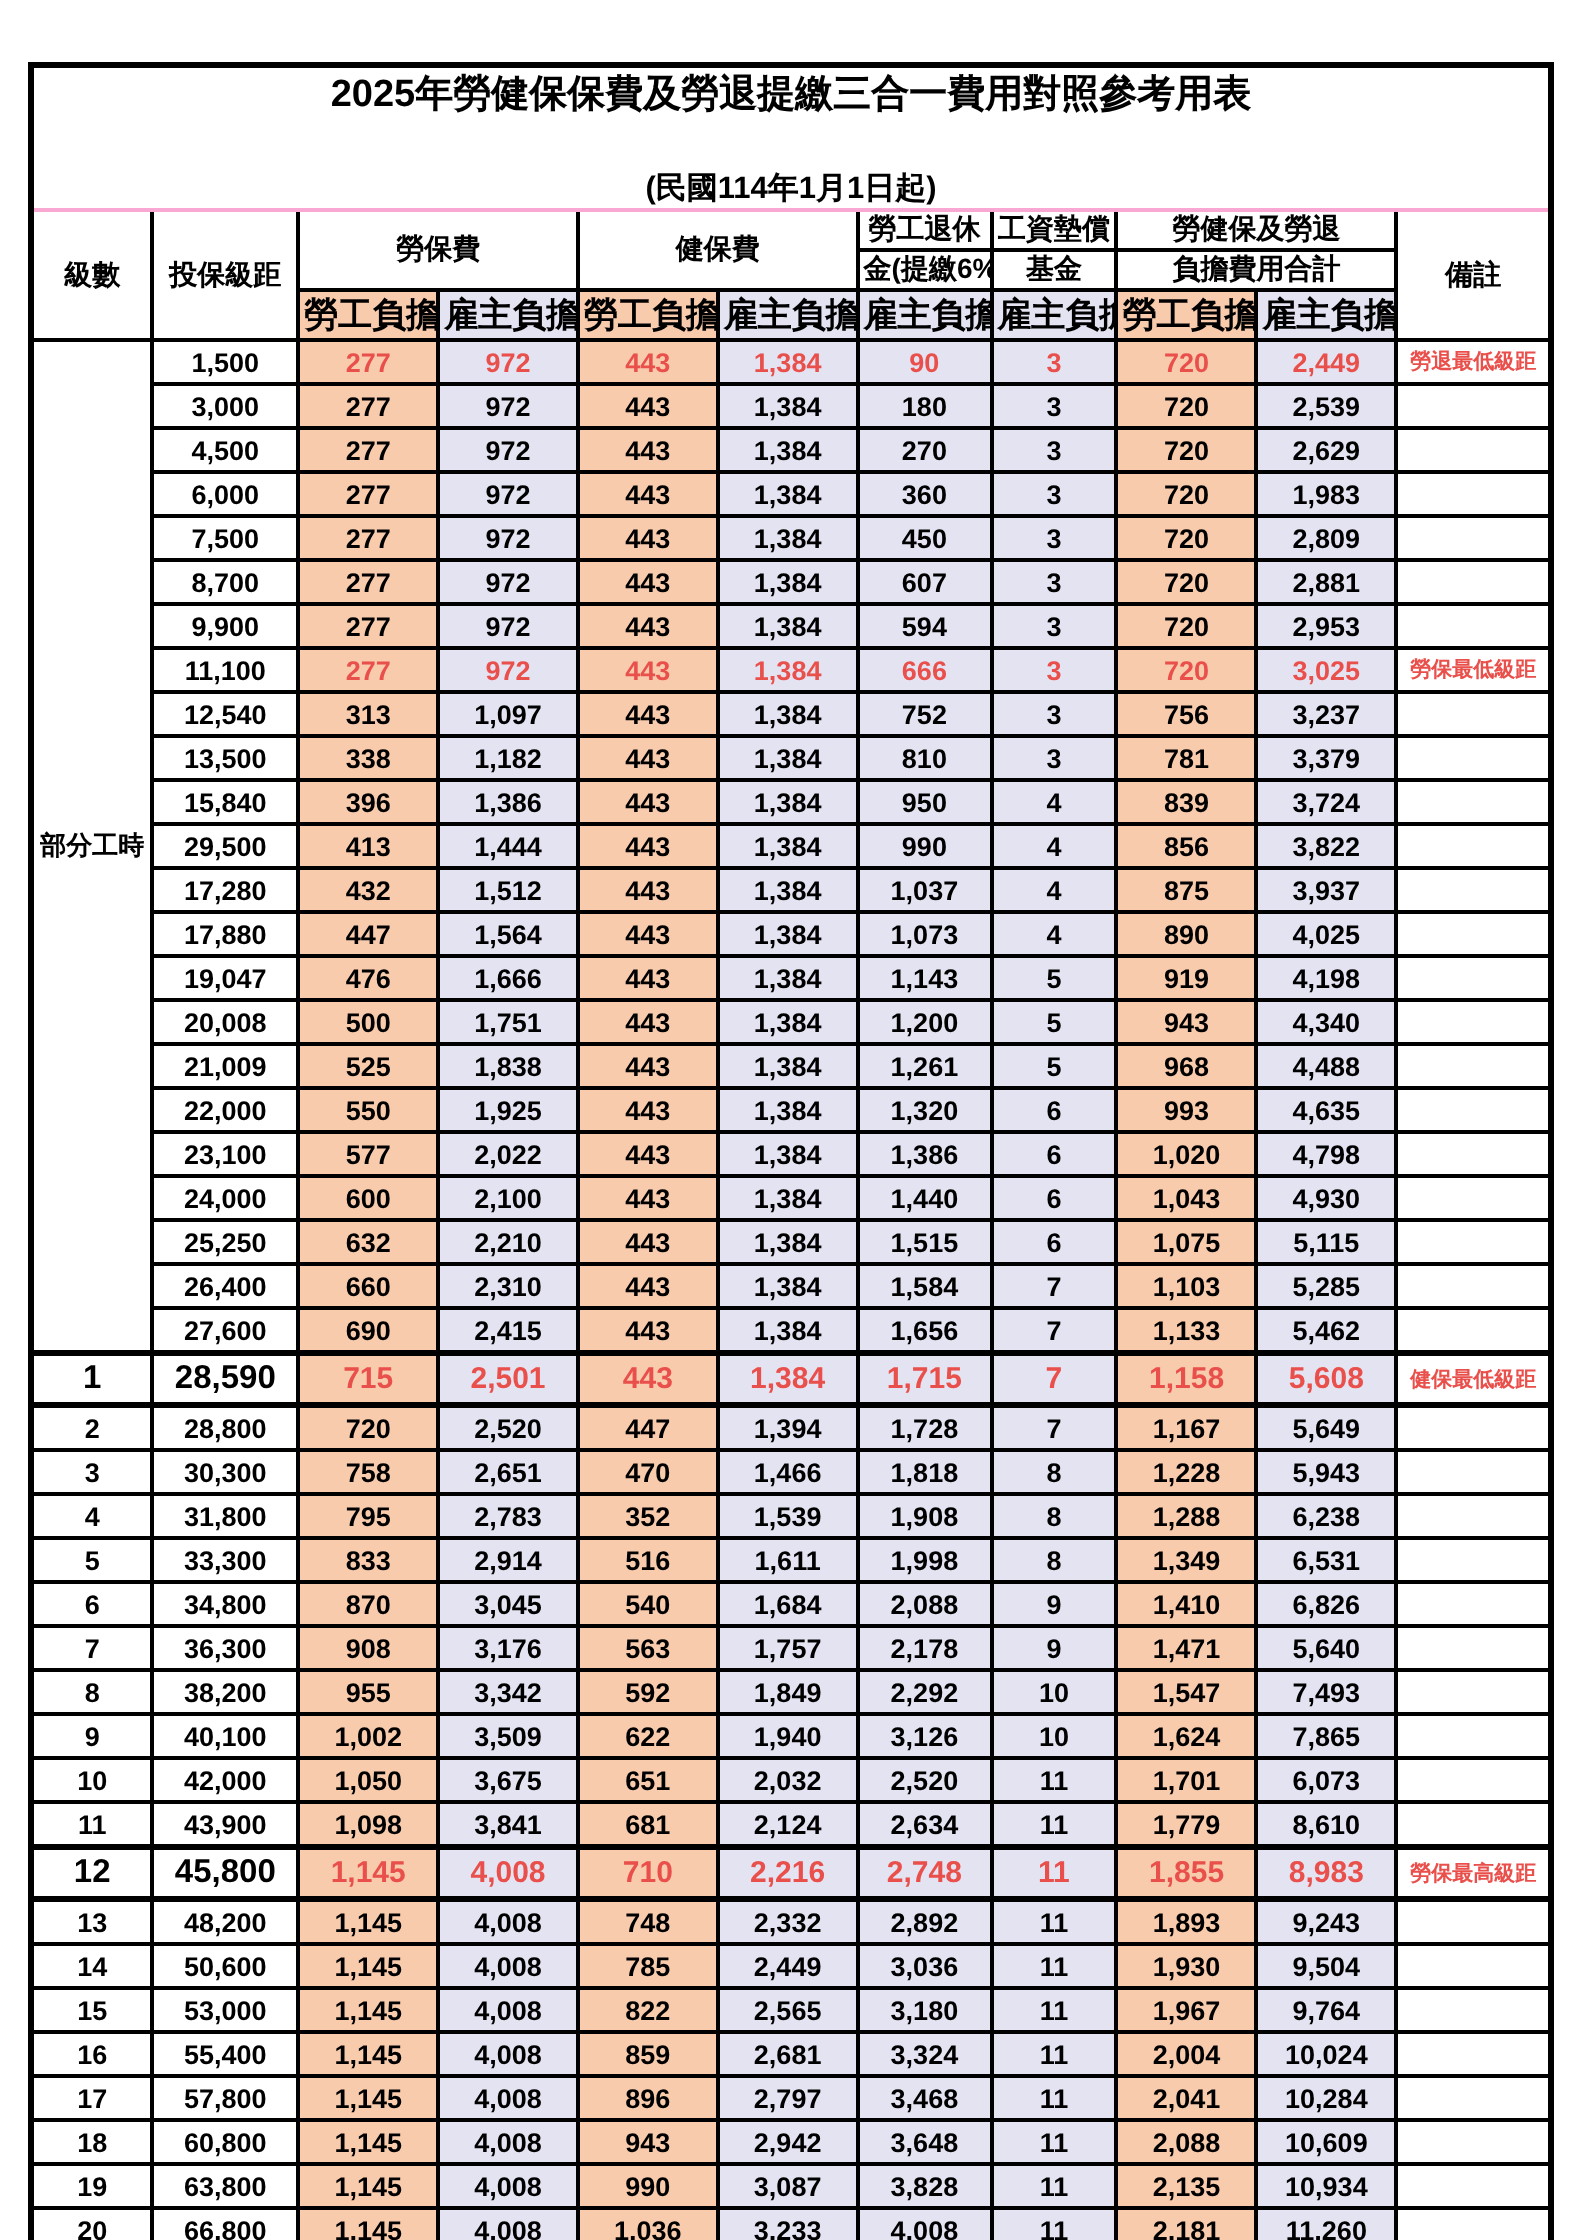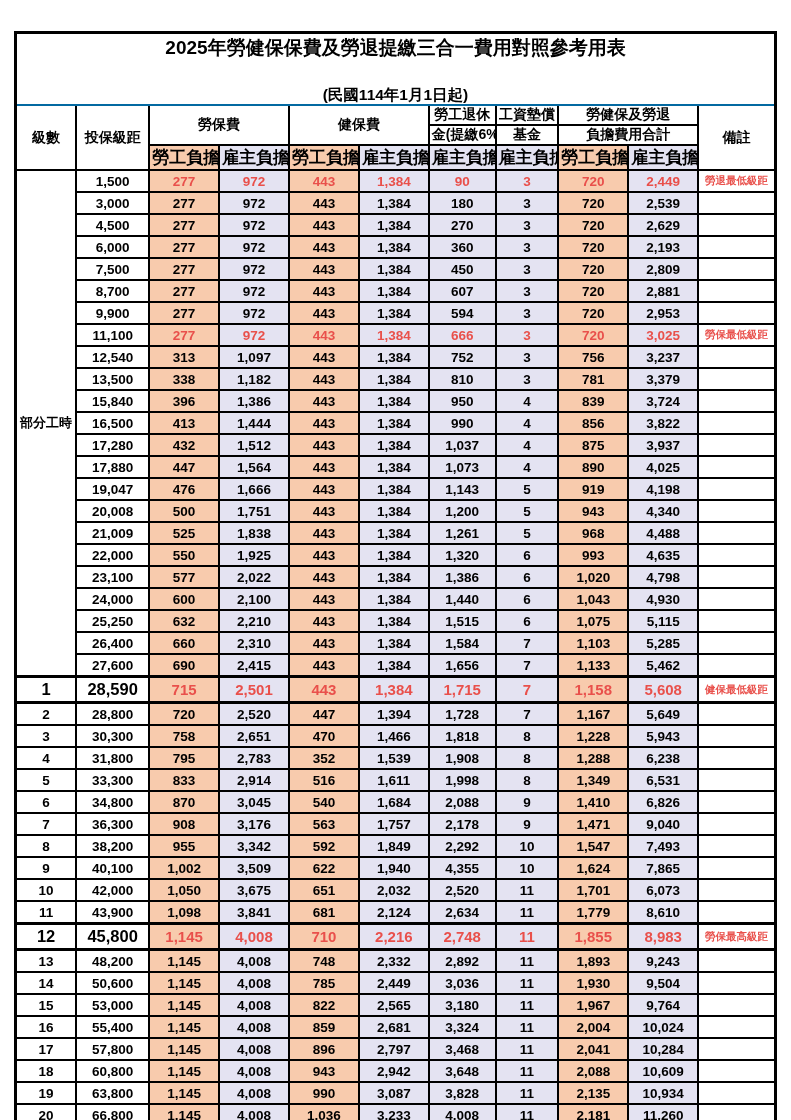--- a/index.html
+++ b/index.html
@@ -16,21 +16,21 @@
     border:3px solid #000;
   }
   td,th{
     border:2px solid #000;
     padding:0 2px;
     text-align:center;
     vertical-align:middle;
     overflow:hidden;
     white-space:nowrap;
   }
-  .title-cell{height:54px;border-bottom:2px solid #0369a1;}
+  .title-cell{height:54px;border-bottom:2px solid #f9a8d4;}
   .title{font-size:19px;font-weight:bold;line-height:1.45;}
   .subtitle{font-size:15.5px;font-weight:bold;line-height:1.2;margin-top:24px;}
   .hdr{font-size:14px;font-weight:600;height:18px;line-height:1.1;}
   .subhdr{font-size:17px;font-weight:600;height:18px;}
   .lab-bg{background:#F8CBAD;}
   .emp-bg{background:#E4E3F2;}
   tbody td{font-size:13.5px;font-weight:600;height:20px;}
   td.level{font-size:13.5px;}
   td.pt{font-size:13px;font-weight:600;}
   td.note{font-size:10.5px;font-weight:600;padding:0 1px;}
@@ -130,21 +130,21 @@
         </tr>
         <tr>
           <td class="bracket">6,000</td>
           <td class="val lab-bg">277</td>
           <td class="val emp-bg">972</td>
           <td class="val lab-bg">443</td>
           <td class="val emp-bg">1,384</td>
           <td class="val emp-bg">360</td>
           <td class="val emp-bg">3</td>
           <td class="val lab-bg">720</td>
-          <td class="val emp-bg">2,193</td>
+          <td class="val emp-bg">1,983</td>
           <td class="note"></td>
         </tr>
         <tr>
           <td class="bracket">7,500</td>
           <td class="val lab-bg">277</td>
           <td class="val emp-bg">972</td>
           <td class="val lab-bg">443</td>
           <td class="val emp-bg">1,384</td>
           <td class="val emp-bg">450</td>
           <td class="val emp-bg">3</td>
@@ -218,21 +218,21 @@
           <td class="val emp-bg">1,386</td>
           <td class="val lab-bg">443</td>
           <td class="val emp-bg">1,384</td>
           <td class="val emp-bg">950</td>
           <td class="val emp-bg">4</td>
           <td class="val lab-bg">839</td>
           <td class="val emp-bg">3,724</td>
           <td class="note"></td>
         </tr>
         <tr>
-          <td class="bracket">16,500</td>
+          <td class="bracket">29,500</td>
           <td class="val lab-bg">413</td>
           <td class="val emp-bg">1,444</td>
           <td class="val lab-bg">443</td>
           <td class="val emp-bg">1,384</td>
           <td class="val emp-bg">990</td>
           <td class="val emp-bg">4</td>
           <td class="val lab-bg">856</td>
           <td class="val emp-bg">3,822</td>
           <td class="note"></td>
         </tr>
@@ -449,21 +449,21 @@
         <tr>
           <td class="level">7</td>
           <td class="bracket">36,300</td>
           <td class="val lab-bg">908</td>
           <td class="val emp-bg">3,176</td>
           <td class="val lab-bg">563</td>
           <td class="val emp-bg">1,757</td>
           <td class="val emp-bg">2,178</td>
           <td class="val emp-bg">9</td>
           <td class="val lab-bg">1,471</td>
-          <td class="val emp-bg">9,040</td>
+          <td class="val emp-bg">5,640</td>
           <td class="note"></td>
         </tr>
         <tr>
           <td class="level">8</td>
           <td class="bracket">38,200</td>
           <td class="val lab-bg">955</td>
           <td class="val emp-bg">3,342</td>
           <td class="val lab-bg">592</td>
           <td class="val emp-bg">1,849</td>
           <td class="val emp-bg">2,292</td>
@@ -472,21 +472,21 @@
           <td class="val emp-bg">7,493</td>
           <td class="note"></td>
         </tr>
         <tr>
           <td class="level">9</td>
           <td class="bracket">40,100</td>
           <td class="val lab-bg">1,002</td>
           <td class="val emp-bg">3,509</td>
           <td class="val lab-bg">622</td>
           <td class="val emp-bg">1,940</td>
-          <td class="val emp-bg">4,355</td>
+          <td class="val emp-bg">3,126</td>
           <td class="val emp-bg">10</td>
           <td class="val lab-bg">1,624</td>
           <td class="val emp-bg">7,865</td>
           <td class="note"></td>
         </tr>
         <tr>
           <td class="level">10</td>
           <td class="bracket">42,000</td>
           <td class="val lab-bg">1,050</td>
           <td class="val emp-bg">3,675</td>

